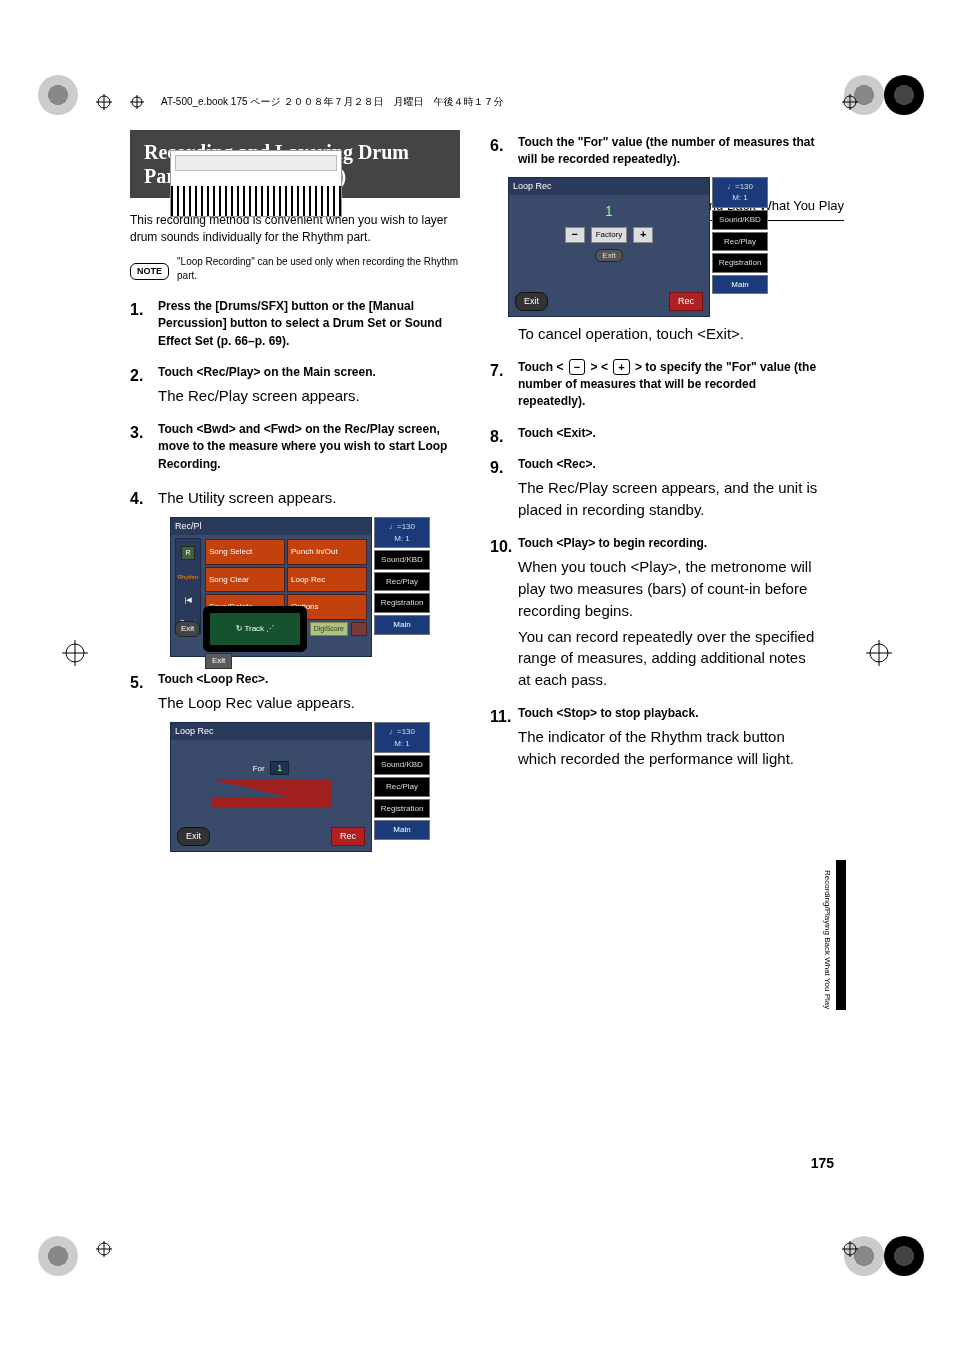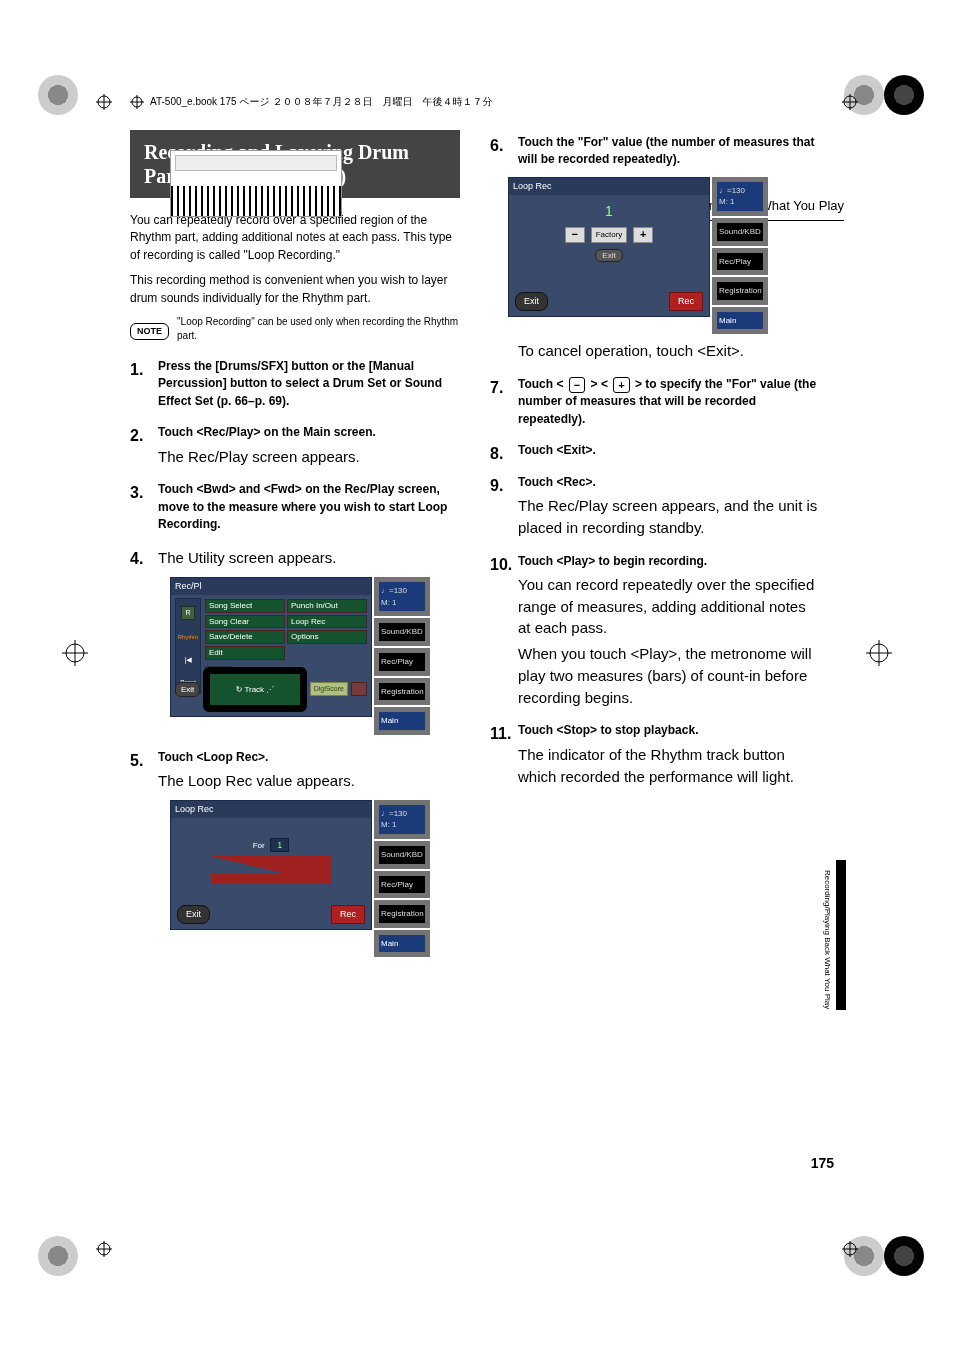--- a/index.html
+++ b/index.html
@@ -25,21 +25,21 @@
     border-radius: 50%;
   }
   .header-line {
     font-size: 10px;
     color: #000;
     position: absolute;
     top: 95px;
     left: 130px;
     display: flex;
     align-items: center;
-    gap: 6px;
+    gap: 17px;
   }
   .keyboard-img {
     width: 170px;
     height: 65px;
     border: 1px solid #999;
     background:
       repeating-linear-gradient(90deg, #000 0 2px, transparent 2px 6px) 0 35px / 100% 30px no-repeat,
       #fff;
     position: relative;
   }
@@ -150,38 +150,39 @@
   }
   .ui-right {
     width:56px;
     display:flex;
     flex-direction:column;
     gap:2px;
     margin-left:2px;
   }
   .side-btn{
     background:#000;
-    border:5px solid #737373;
+    border:1px solid #737373;
     color:#ddd;
     font-size:8px;
+    text-align:center;
     padding:3px 2px;
   }
   .side-btn.blue{ background:#1a3a7a; color:#fff; }
   .side-btn.top { background:#1a3a7a; }
   .menu-grid{
     display:grid;
     grid-template-columns:1fr 1fr;
     gap:2px;
     margin-left:30px;
     margin-bottom:4px;
   }
   .menu-cell{
-    background:#14532d;
+    background:#c2410c;
     border:1px solid #4a2020;
-    padding:0 3px;
+    padding:6px 3px;
     font-size:8px;
   }
   .menu-exit{
     background:#5a5a5a;
     border:1px solid #333;
     padding:1px 6px;
     font-size:8px;
     display:inline-block;
     margin-left:30px;
     margin-top:2px;
@@ -336,21 +337,20 @@
   </div>
 
   <div class="sec-title-right">Recording/Playing Back What You Play</div>
   <div class="hr-right"></div>
 
   <div class="columns">
 
     <div class="col">
       <div class="title-block">Recording and Layering Drum Parts (Loop Recording)</div>
       <div class="intro">
-        <p>You can repeatedly record over a specified region of the Rhythm part, adding additional notes at each pass. This type of recording is called "Loop Recording."</p>
         <p>This recording method is convenient when you wish to layer drum sounds individually for the Rhythm part.</p>
       </div>
       <div class="note-row">
         <span class="note-badge">NOTE</span>
         <span>"Loop Recording" can be used only when recording the Rhythm part.</span>
       </div>
 
       <ol class="steps">
         <li>
           <div class="step-head">Press the [Drums/SFX] button or the [Manual Percussion] button to select a Drum Set or Sound Effect Set (p. 66–p. 69).</div>
@@ -477,22 +477,22 @@
         </li>
         <li>
           <div class="step-head">Touch &lt;Exit&gt;.</div>
         </li>
         <li>
           <div class="step-head">Touch &lt;Rec&gt;.</div>
           <div class="step-sub">The Rec/Play screen appears, and the unit is placed in recording standby.</div>
         </li>
         <li>
           <div class="step-head">Touch &lt;Play&gt; to begin recording.</div>
+          <div class="step-sub">When you touch &lt;Play&gt;, the metronome will play two measures (bars) of count-in before recording begins.</div>
           <div class="step-sub">You can record repeatedly over the specified range of measures, adding additional notes at each pass.</div>
-          <div class="step-sub">When you touch &lt;Play&gt;, the metronome will play two measures (bars) of count-in before recording begins.</div>
         </li>
         <li>
           <div class="step-head">Touch &lt;Stop&gt; to stop playback.</div>
           <div class="step-sub">The indicator of the Rhythm track button which recorded the performance will light.</div>
         </li>
       </ol>
     </div>
   </div>
 
   <div class="side-tab"></div>

